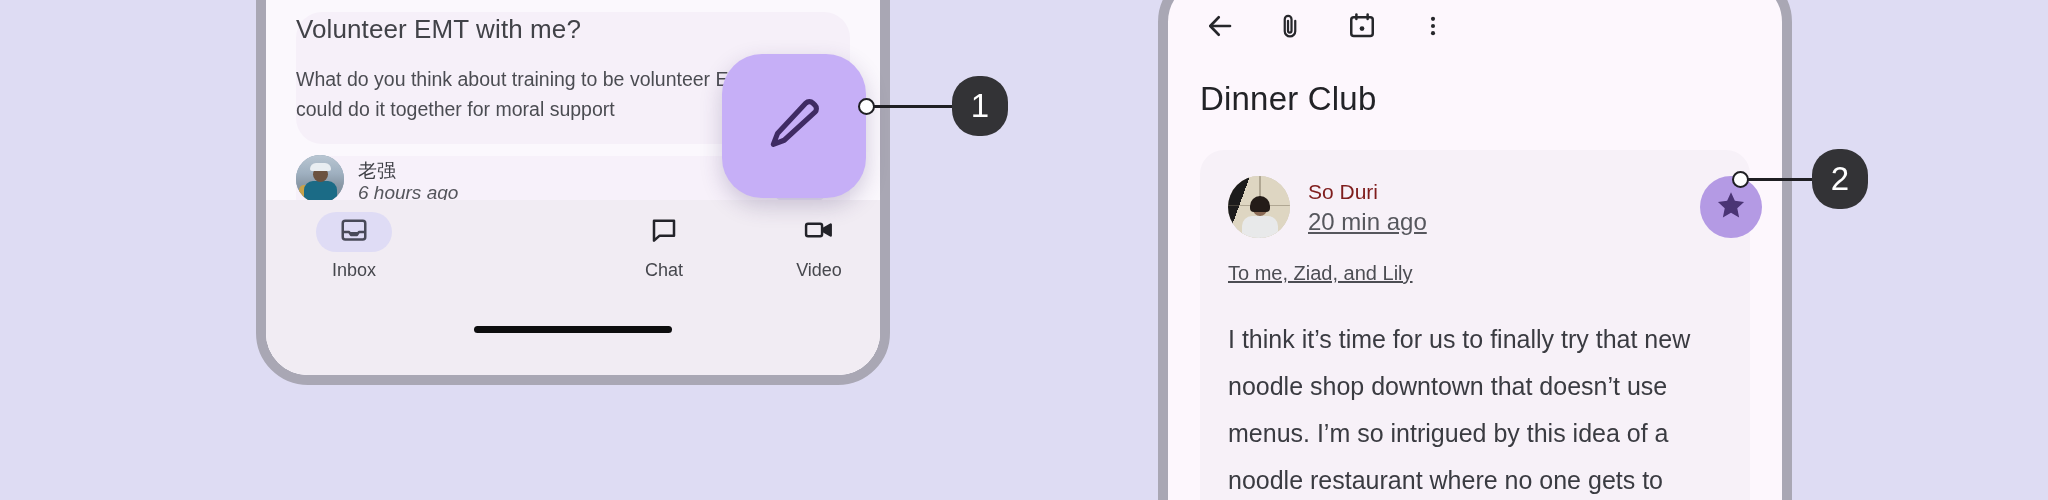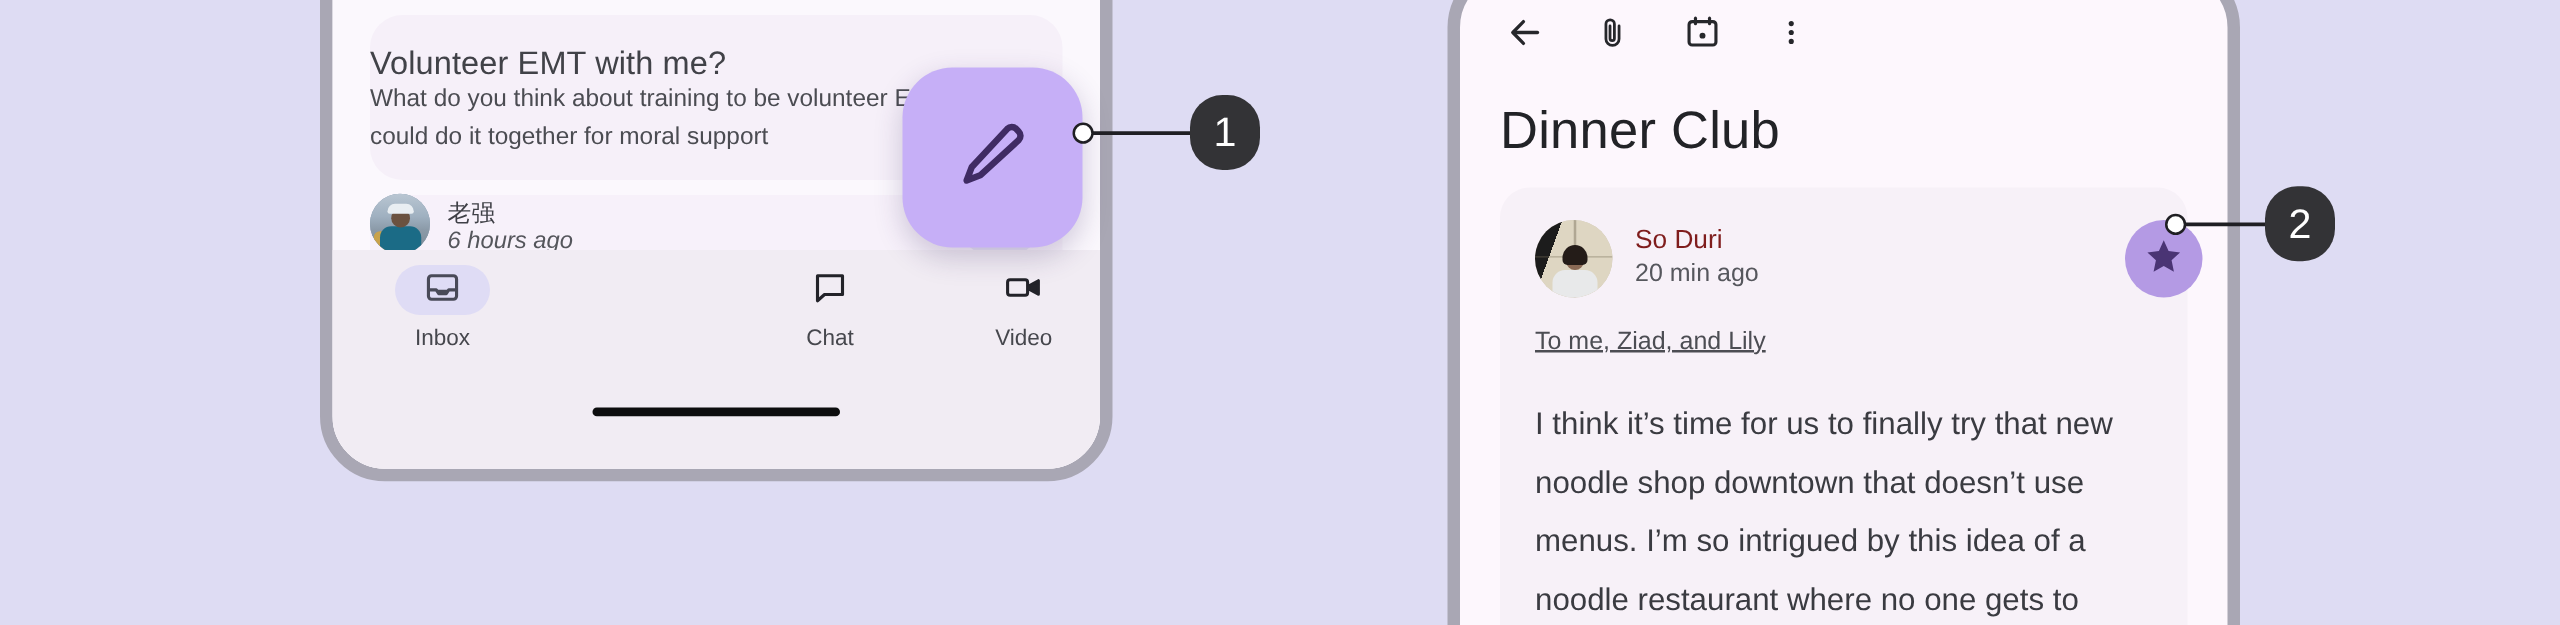--- a/index.html
+++ b/index.html
@@ -24,21 +24,21 @@
 
   .card{
     position:absolute;left:30px;right:30px;
     background:#f6f0f9;
     border-radius:26px;
   }
   .card-top{top:222px;height:132px;}
   .card-bottom{top:366px;height:160px;background:#f7f1fa;}
 
   .thread-title{
-    position:absolute;left:30px;top:245px;
+    position:absolute;left:30px;top:224px;
     font-size:26px;color:#414248;letter-spacing:.1px;
   }
   .thread-snippet{
     position:absolute;left:30px;top:274px;width:560px;
     font-size:19.5px;line-height:30px;color:#4b4c52;
   }
 
   .avatar-sm{
     position:absolute;left:30px;top:365px;width:48px;height:48px;border-radius:50%;
     overflow:hidden;background:#7c93a8;
@@ -85,39 +85,39 @@
   
   .phone2{
     position:absolute;left:1158px;top:-30px;width:634px;height:600px;
     border:10px solid #a9a7b4;
     border-radius:52px;
     background:#fdf7fd;
     box-sizing:border-box;overflow:hidden;
   }
   .appbar{position:absolute;left:0;right:0;top:0;height:96px;}
   .appicon{position:absolute;top:26px;width:44px;height:44px;display:flex;align-items:center;justify-content:center;}
-  .room-title{position:absolute;left:32px;top:100px;font-size:42px;color:#222327;letter-spacing:.2px;}
+  .room-title{position:absolute;left:32px;top:100px;font-size:33px;color:#222327;letter-spacing:.2px;}
 
   .msgcard{
     position:absolute;left:32px;right:32px;top:170px;bottom:-40px;
     background:#f7f1f8;border-radius:24px;
   }
   .avatar-lg{
     position:absolute;left:28px;top:26px;width:62px;height:62px;border-radius:50%;
     overflow:hidden;background:#cfc6b5;
   }
   .av2-wall{position:absolute;inset:0;background:linear-gradient(110deg,#1c1c1c 0 26%,#ded6c2 26% 100%);}
   .av2-line-v{position:absolute;left:50%;top:0;bottom:0;width:1.5px;background:rgba(120,110,90,.45);}
   .av2-line-h{position:absolute;left:0;right:0;top:46%;height:1.5px;background:rgba(120,110,90,.45);}
   .av2-hair{position:absolute;left:22px;top:20px;width:20px;height:16px;border-radius:10px 10px 4px 4px;background:#241c18;}
   .av2-face{position:absolute;left:25px;top:26px;width:14px;height:14px;border-radius:50%;background:#8a6a55;}
   .av2-body{position:absolute;left:14px;top:40px;width:36px;height:26px;border-radius:10px 10px 0 0;background:#e8e9ea;}
 
   .msg-name{position:absolute;left:108px;top:30px;font-size:21px;color:#7f1d1d;}
-  .msg-time{position:absolute;left:108px;top:58px;font-size:20px;color:#56575d;}
+  .msg-time{position:absolute;left:108px;top:58px;font-size:24px;color:#56575d;text-decoration:underline;}
   .msg-to{position:absolute;left:28px;top:112px;font-size:20px;color:#4c4d53;text-decoration:underline;}
   .msg-body{position:absolute;left:28px;top:166px;width:480px;font-size:25px;line-height:47px;color:#3a3b41;}
 
   .star-chip{
     position:absolute;left:500px;top:26px;width:62px;height:62px;border-radius:50%;
     background:#b49ae4;display:flex;align-items:center;justify-content:center;
   }
 
   
   .callout{position:absolute;z-index:20;}

